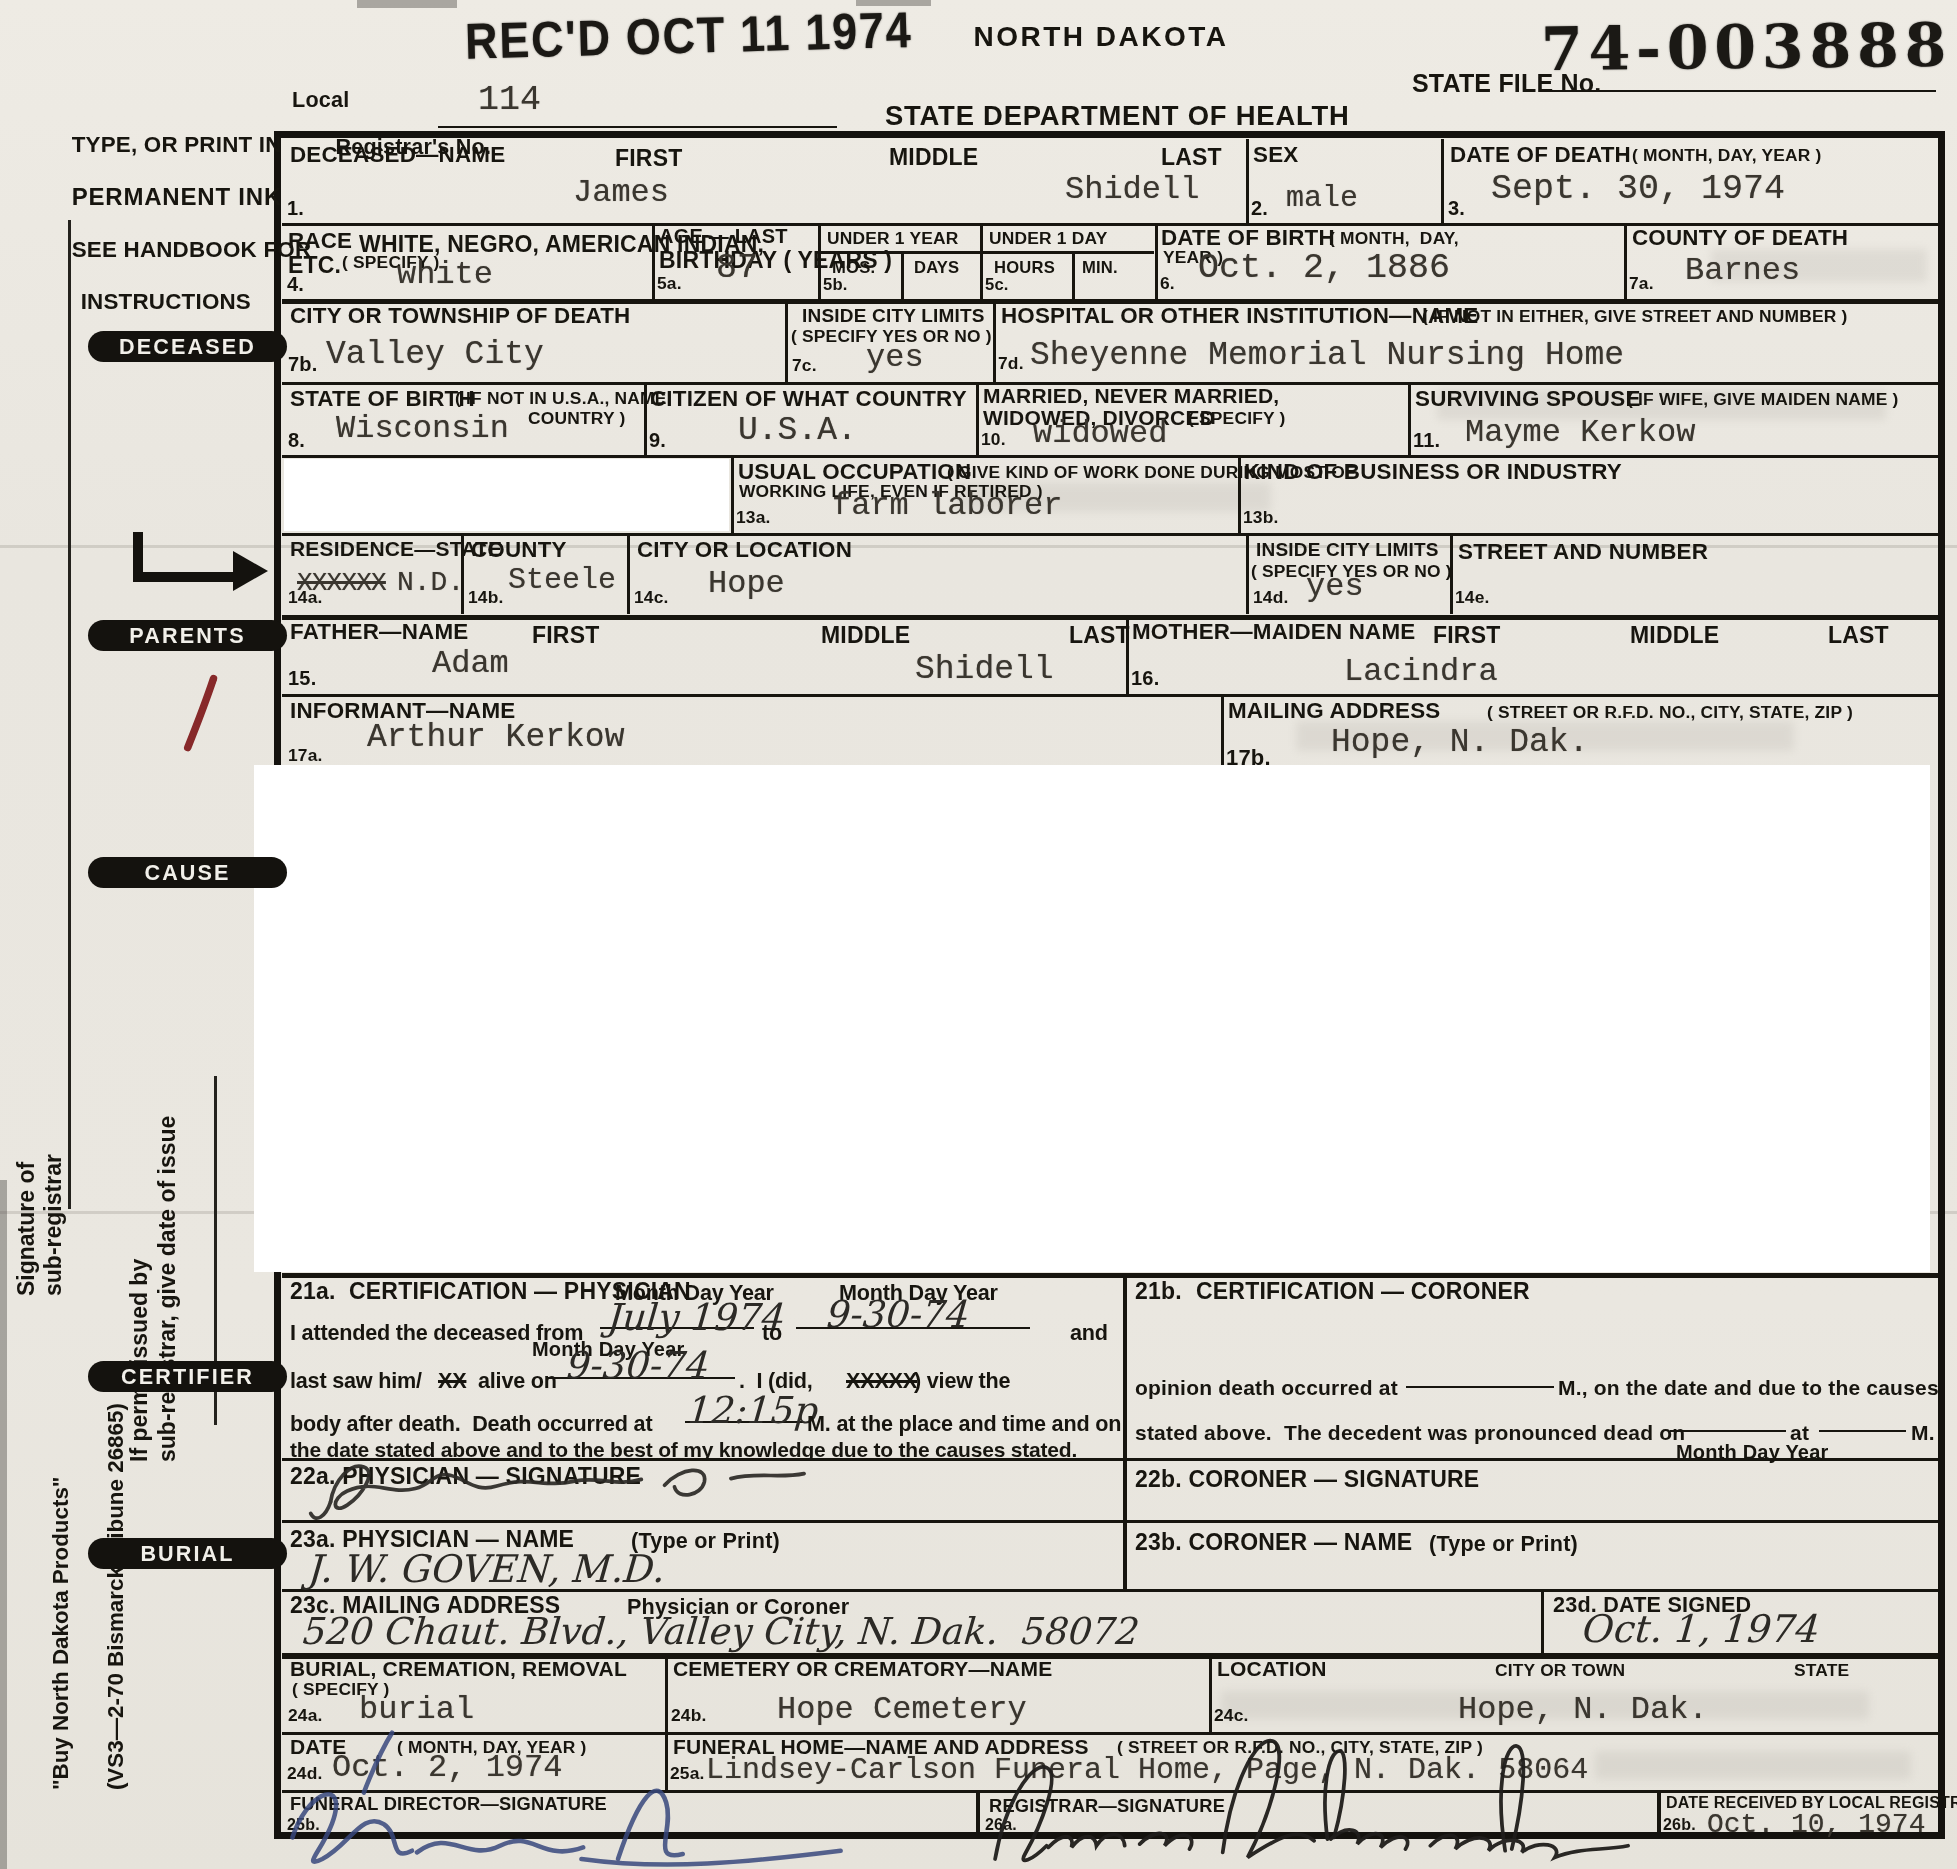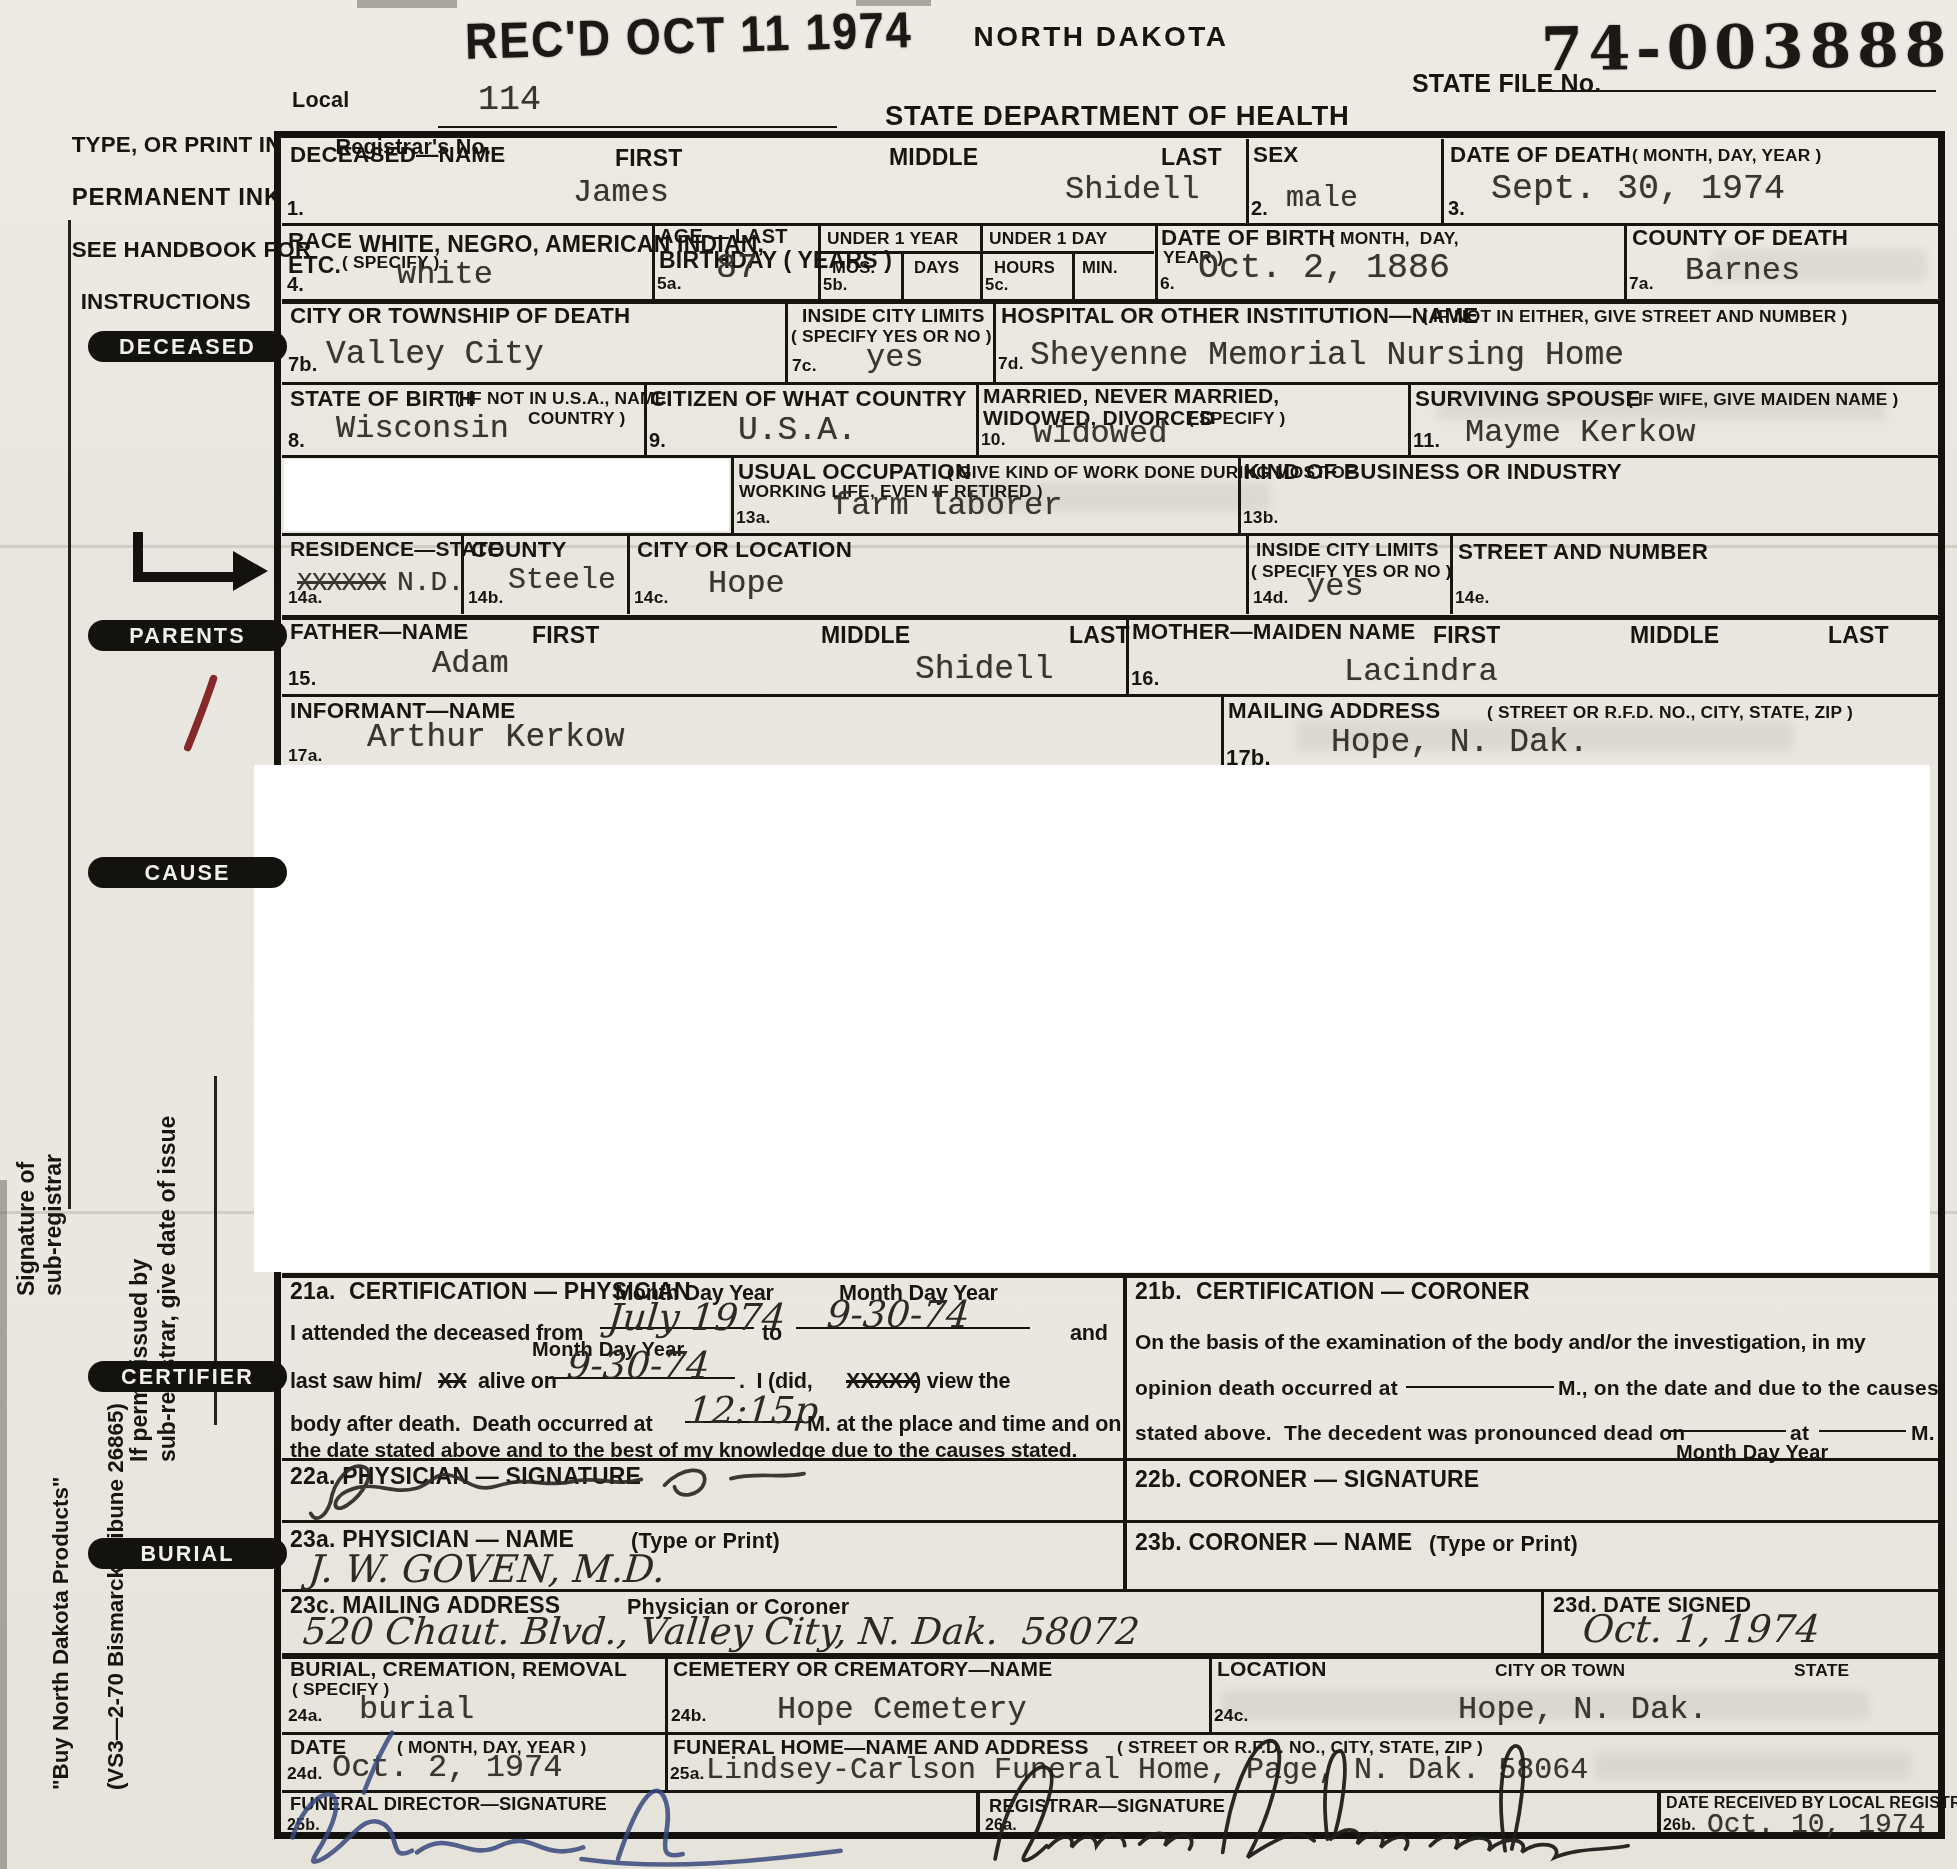--- a/index.html
+++ b/index.html
@@ -271,21 +271,20 @@
   <div class="L C xs" style="left:846px;top:1369px">XXXXX</div>
   <div class="L C" style="left:914px;top:1369px">) view the</div>
   <div class="L C" style="left:290px;top:1412px">body after death.  Death occurred at</div>
   <div class="BL" style="left:685px;top:1421px;width:118px"></div>
   <div class="H" style="left:688px;top:1389px;font-size:37px">12:15p</div>
   <div class="L C" style="left:807px;top:1412px">M. at the place and time and on</div>
   <div class="L" style="left:290px;top:1439px;font-size:21px;letter-spacing:-0.2px">the date stated above and to the best of my knowledge due to the causes stated.</div>
 
   <div class="L" style="left:1135px;top:1279px;font-size:23px">21b.</div>
   <div class="L" style="left:1196px;top:1279px;font-size:23px">CERTIFICATION — CORONER</div>
-  <div class="L" style="left:1135px;top:1331px;font-size:21px;letter-spacing:-0.2px">On the basis of the examination of the body and/or the investigation, in my</div>
   <div class="L" style="left:1135px;top:1377px;font-size:21px">opinion death occurred at</div>
   <div class="BL" style="left:1406px;top:1386px;width:148px"></div>
   <div class="L" style="left:1558px;top:1377px;font-size:21px">M., on the date and due to the causes</div>
   <div class="L" style="left:1135px;top:1422px;font-size:21px">stated above.  The decedent was pronounced dead on</div>
   <div class="BL" style="left:1670px;top:1430px;width:116px"></div>
   <div class="L" style="left:1790px;top:1422px;font-size:21px">at</div>
   <div class="BL" style="left:1819px;top:1430px;width:87px"></div>
   <div class="L" style="left:1911px;top:1422px;font-size:21px">M.</div>
   <div class="L" style="left:1676px;top:1442px;font-size:20px">Month Day Year</div>
 

